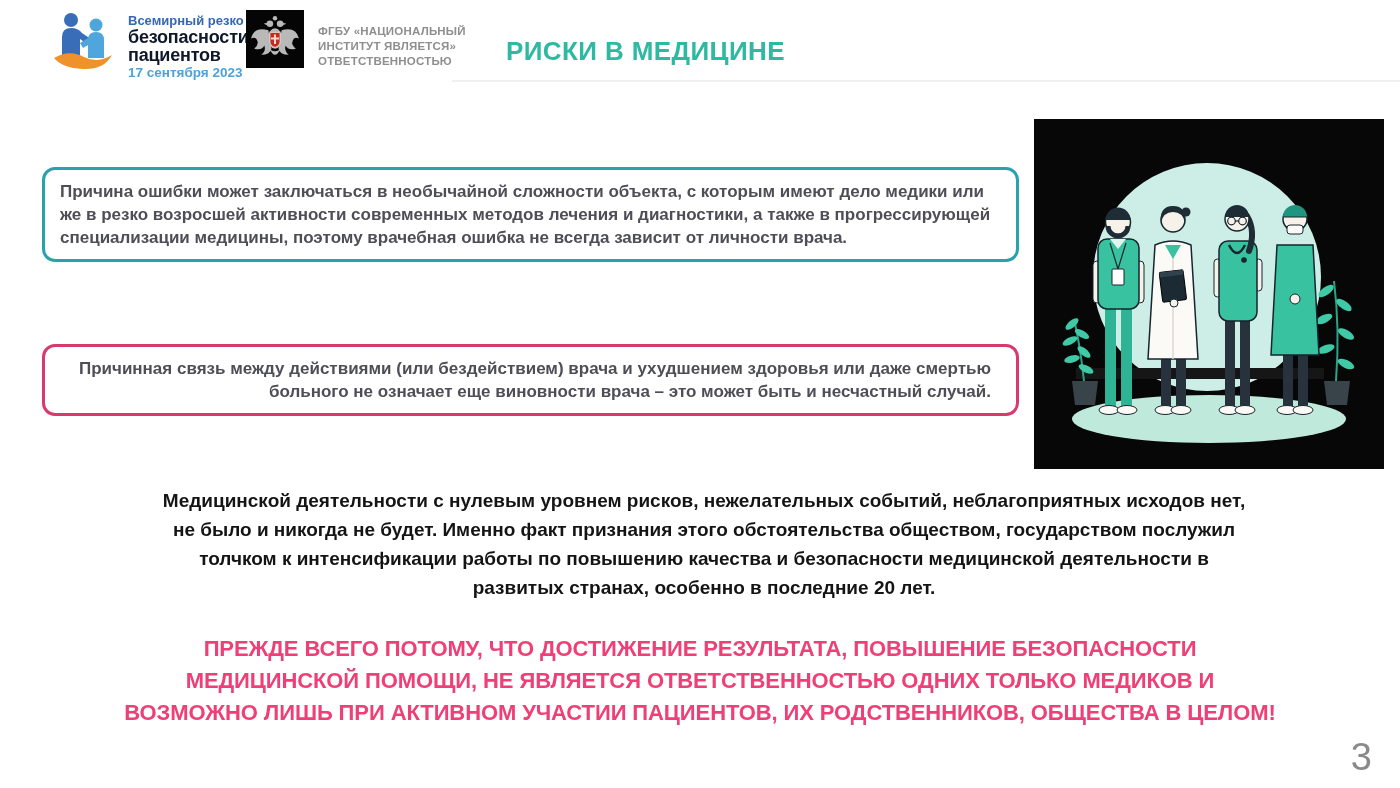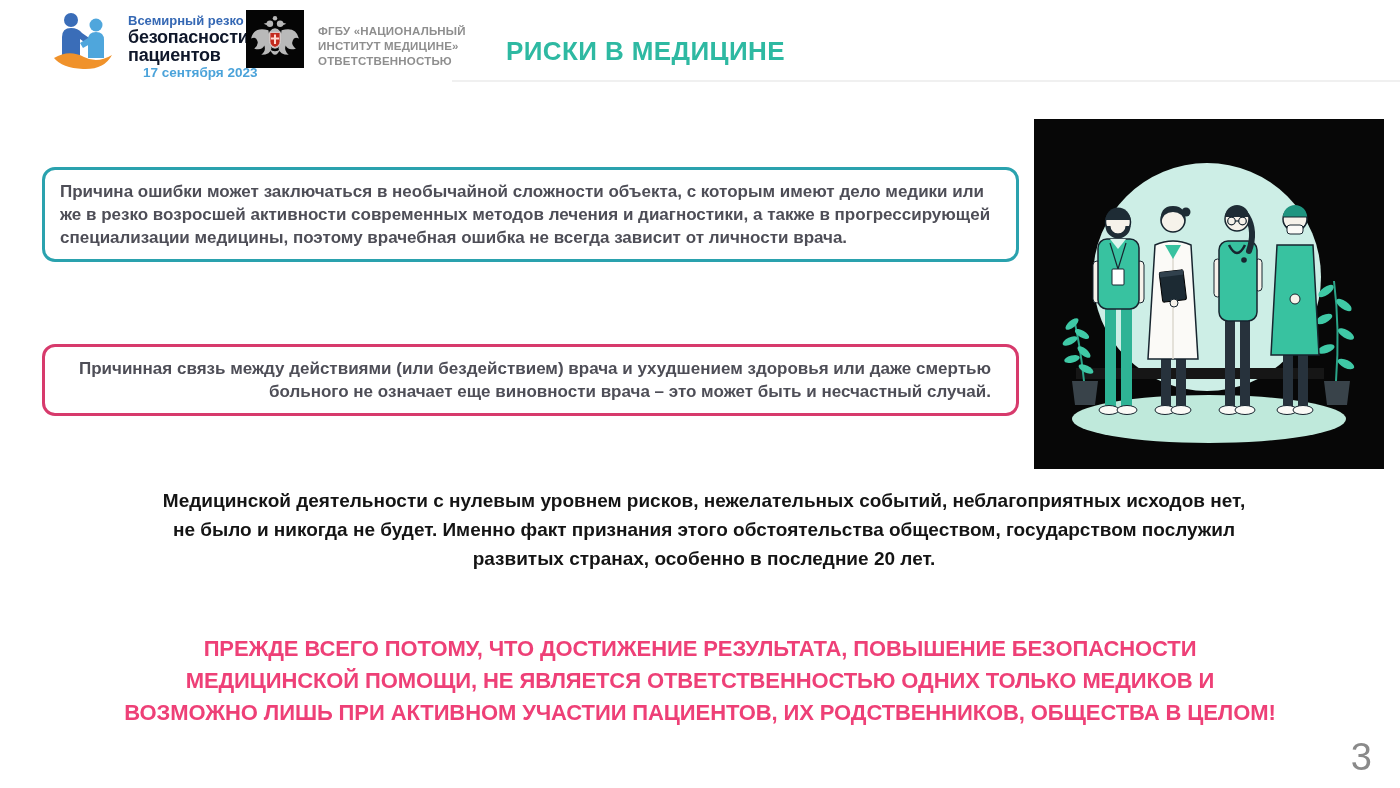--- a/index.html
+++ b/index.html
@@ -5,21 +5,21 @@
   html,body{margin:0;padding:0;background:#ffffff;}
   .slide{
     position:relative;width:1400px;height:788px;background:#ffffff;overflow:hidden;
     font-family:"Liberation Sans","DejaVu Sans",sans-serif;
   }
   
   .wpsd-icon{position:absolute;left:50px;top:9px;}
   .wpsd-text{position:absolute;left:128px;top:13px;}
   .wpsd-l1{font-size:13px;font-weight:700;color:#3568b4;line-height:15px;}
   .wpsd-l2,.wpsd-l3{font-size:18px;font-weight:700;color:#0f172a;line-height:18px;letter-spacing:-0.2px;}
-  .wpsd-date{font-size:13.5px;font-weight:700;color:#4ba3da;line-height:17px;margin-left:15px;}
+  .wpsd-date{font-size:13.5px;font-weight:700;color:#4ba3da;line-height:17px;}
   .emblem{position:absolute;left:246px;top:10px;width:58px;height:58px;background:#050505;}
   .inst-text{position:absolute;left:318px;top:24px;font-size:11.5px;font-weight:700;color:#8e8e8e;line-height:15px;letter-spacing:0.2px;}
   .slide-title{position:absolute;left:498px;top:28px;margin:8px;font-size:26px;font-weight:700;color:#2eb9a2;letter-spacing:0.4px;}
   .divider{position:absolute;left:452px;top:80px;width:948px;height:2px;background:#f0f0f0;}
   
   .box{
     position:absolute;left:42px;width:977px;box-sizing:border-box;background:#ffffff;
     color:#4e4e57;font-weight:700;font-size:17px;line-height:23px;
   }
   .box1{top:167px;border:3px solid #2aa2ae;border-radius:13px;padding:10px 15px;}
@@ -70,21 +70,21 @@
         <path d="M35,20 Q49,16 52,28 Q47,26 46,30 Q44,34 49,38 Q41,40 39,35 Q37,40 42,44 Q33,44 32,38 Z"></path>
         <ellipse cx="28.5" cy="28" rx="7" ry="10"></ellipse>
         <path d="M23,38 Q28.5,50 34,38 Q28.5,43 23,38 Z"></path>
       </g>
       <path d="M23.5,22 h10 v9 q0,4.2 -5,5.8 q-5,-1.6 -5,-5.8 z" fill="#c32b1e" stroke="#e8e8e8" stroke-width="0.8"></path>
       <path d="M27.5,24 h2 v3 h3 v2 h-3 v4.5 h-2 v-4.5 h-3 v-2 h3 z" fill="#ffd9d0"></path>
     </svg>
   </div>
   <div class="inst-text">
     <div>ФГБУ «НАЦИОНАЛЬНЫЙ</div>
-    <div>ИНСТИТУТ МЕДИЦИНЕ»</div>
+    <div>ИНСТИТУТ ЯВЛЯЕТСЯ»</div>
     <div>ОТВЕТСТВЕННОСТЬЮ</div>
   </div>
 
   <h1 class="slide-title">РИСКИ В МЕДИЦИНЕ</h1>
   <div class="divider"></div>
 
   <div class="box box1">
     <span>Причина ошибки может заключаться в необычайной сложности объекта, с которым имеют дело медики или же в резко возросшей активности современных методов лечения и диагностики, а также в прогрессирующей специализации медицины, поэтому врачебная ошибка не всегда зависит от личности врача.</span>
   </div>
   <div class="box box3">
@@ -186,20 +186,21 @@
       <path d="M249,98 A12,12 0 0 1 273,98 Z" fill="#1f9580"></path>
       <path d="M249,98 L273,98" stroke="#17252f"></path>
       <rect x="253" y="106" width="16" height="9" rx="3" fill="#fbfaf7" stroke="#17252f"></rect>
       <path d="M253,108 L249,104 M269,108 L273,104" stroke="#17252f" stroke-width="0.8"></path>
     </g>
   </svg>
 
   <div class="paragraph">
     <div class="pline">Медицинской деятельности с нулевым уровнем рисков, нежелательных событий, неблагоприятных исходов нет,</div>
     <div class="pline">не было и никогда не будет. Именно факт признания этого обстоятельства обществом, государством послужил</div>
+    <div class="pline">толчком к интенсификации работы по повышению качества и безопасности медицинской деятельности в</div>
     <div class="pline">развитых странах, особенно в последние 20 лет.</div>
   </div>
 
   <div class="emphasis">
     <div class="eline">ПРЕЖДЕ ВСЕГО ПОТОМУ, ЧТО ДОСТИЖЕНИЕ РЕЗУЛЬТАТА, ПОВЫШЕНИЕ БЕЗОПАСНОСТИ</div>
     <div class="eline">МЕДИЦИНСКОЙ ПОМОЩИ, НЕ ЯВЛЯЕТСЯ ОТВЕТСТВЕННОСТЬЮ ОДНИХ ТОЛЬКО МЕДИКОВ И</div>
     <div class="eline">ВОЗМОЖНО ЛИШЬ ПРИ АКТИВНОМ УЧАСТИИ ПАЦИЕНТОВ, ИХ РОДСТВЕННИКОВ, ОБЩЕСТВА В ЦЕЛОМ!</div>
   </div>
 
   <div class="page-num">3</div>

